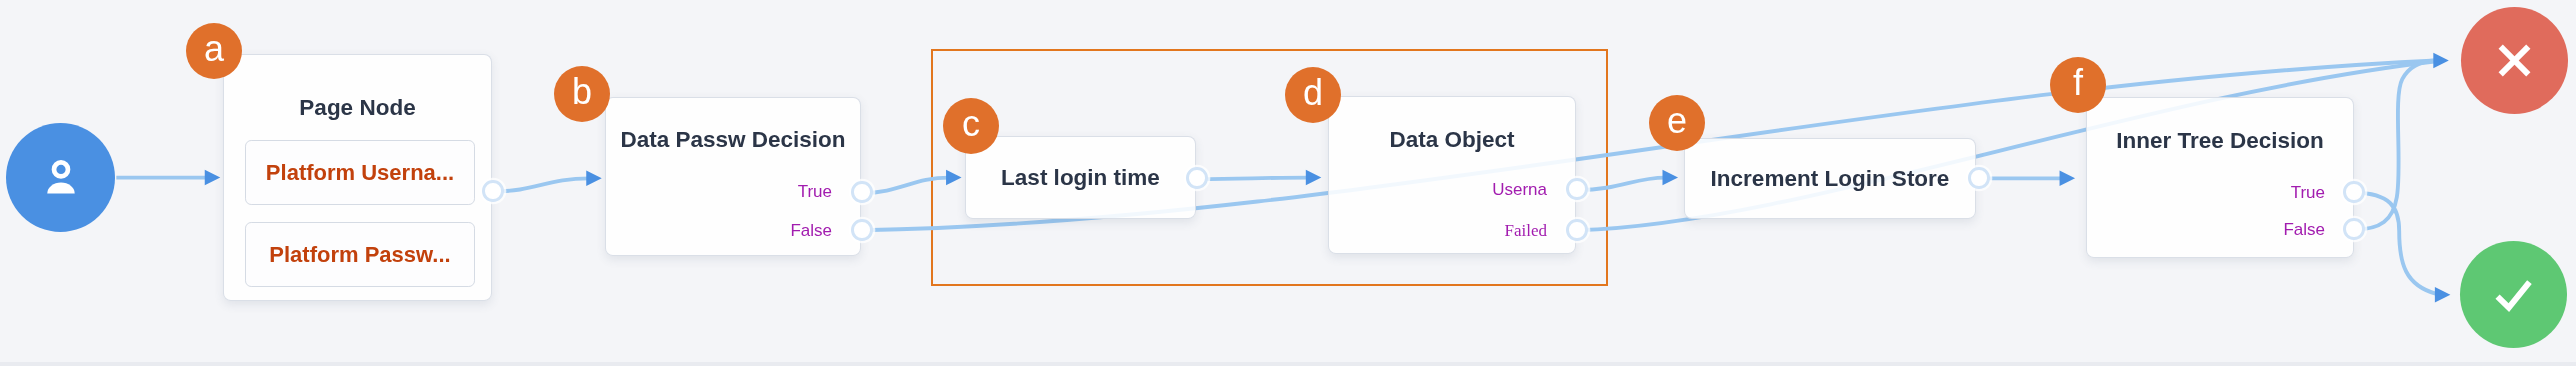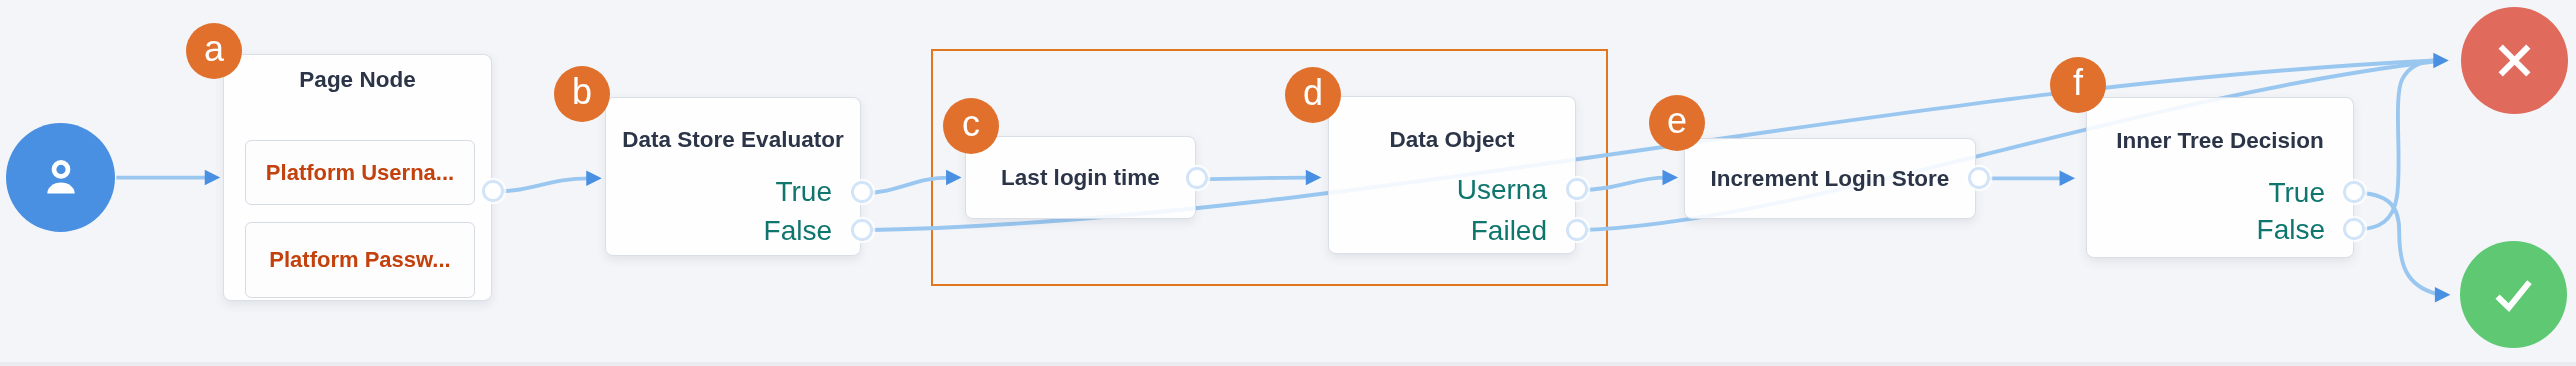--- a/index.html
+++ b/index.html
@@ -26,21 +26,21 @@
     box-shadow:0 3.1px 9.3px rgba(60,80,110,0.10);
   }
   .node .title{
     position:absolute;left:0;right:0;text-align:center;
     font-size:22.5px;font-weight:700;color:#2b3547;line-height:26px;white-space:nowrap;
   }
   .node.center-title{display:flex;align-items:center;justify-content:center;}
   .node.center-title .title{position:static;}
   .out-label{
     position:absolute;right:28px;text-align:right;
-    font-size:28px;color:#0f766e;line-height:26px;white-space:nowrap;
+    font-size:17px;color:#a21caf;line-height:26px;white-space:nowrap;
   }
   .field-btn{
     position:absolute;left:21px;width:230px;box-sizing:border-box;
     background:#fdfdfe;border:1.6px solid #d5dbe4;border-radius:6.2px;
     display:flex;align-items:center;justify-content:center;
     font-size:22px;font-weight:700;color:#c2410c;white-space:nowrap;
   }
   
   .port{
     position:absolute;width:15.5px;height:15.5px;background:#ffffff;
@@ -102,39 +102,39 @@
   </svg>
 
   <div class="terminal start-circle">
     <svg width="54" height="54" viewBox="0 0 24 24">
       <circle cx="12" cy="8.2" r="3.1" fill="none" stroke="#ffffff" stroke-width="2.1"></circle>
       <path d="M 5.9 18.9 A 6.1 4.9 0 0 1 18.1 18.9 Z" fill="#ffffff"></path>
     </svg>
   </div>
 
   <div class="node" style="left:223px;top:54px;width:269px;height:247px;">
-    <div class="title" style="top:12px;">Page Node</div>
+    <div class="title" style="top:40px;">Page Node</div>
     <div class="field-btn" style="top:85px;height:65px;">Platform Userna...</div>
-    <div class="field-btn" style="top:167px;height:76px;">Platform Passw...</div>
+    <div class="field-btn" style="top:167px;height:65px;">Platform Passw...</div>
   </div>
 
   <div class="node" style="left:605px;top:97px;width:256px;height:159px;">
-    <div class="title" style="top:29px;">Data Store Evaluator</div>
+    <div class="title" style="top:29px;">Data Passw Decision</div>
     <div class="out-label" style="top:81px;">True</div>
     <div class="out-label" style="top:120px;">False</div>
   </div>
 
   <div class="node center-title" style="left:965px;top:136px;width:231px;height:83px;">
     <div class="title">Last login time</div>
   </div>
 
   <div class="node" style="left:1328px;top:96px;width:248px;height:158px;">
     <div class="title" style="top:29.5px;">Data Object</div>
     <div class="out-label" style="top:80px;">Userna</div>
-    <div class="out-label" style="top:121px;">Failed</div>
+    <div class="out-label" style="top:121px;font-family:Liberation Serif, serif;">Failed</div>
   </div>
 
   <div class="node center-title" style="left:1684px;top:138px;width:292px;height:81px;">
     <div class="title">Increment Login Store</div>
   </div>
 
   <div class="node" style="left:2086px;top:97px;width:268px;height:161px;">
     <div class="title" style="top:29.5px;">Inner Tree Decision</div>
     <div class="out-label" style="top:82px;">True</div>
     <div class="out-label" style="top:119px;">False</div>

